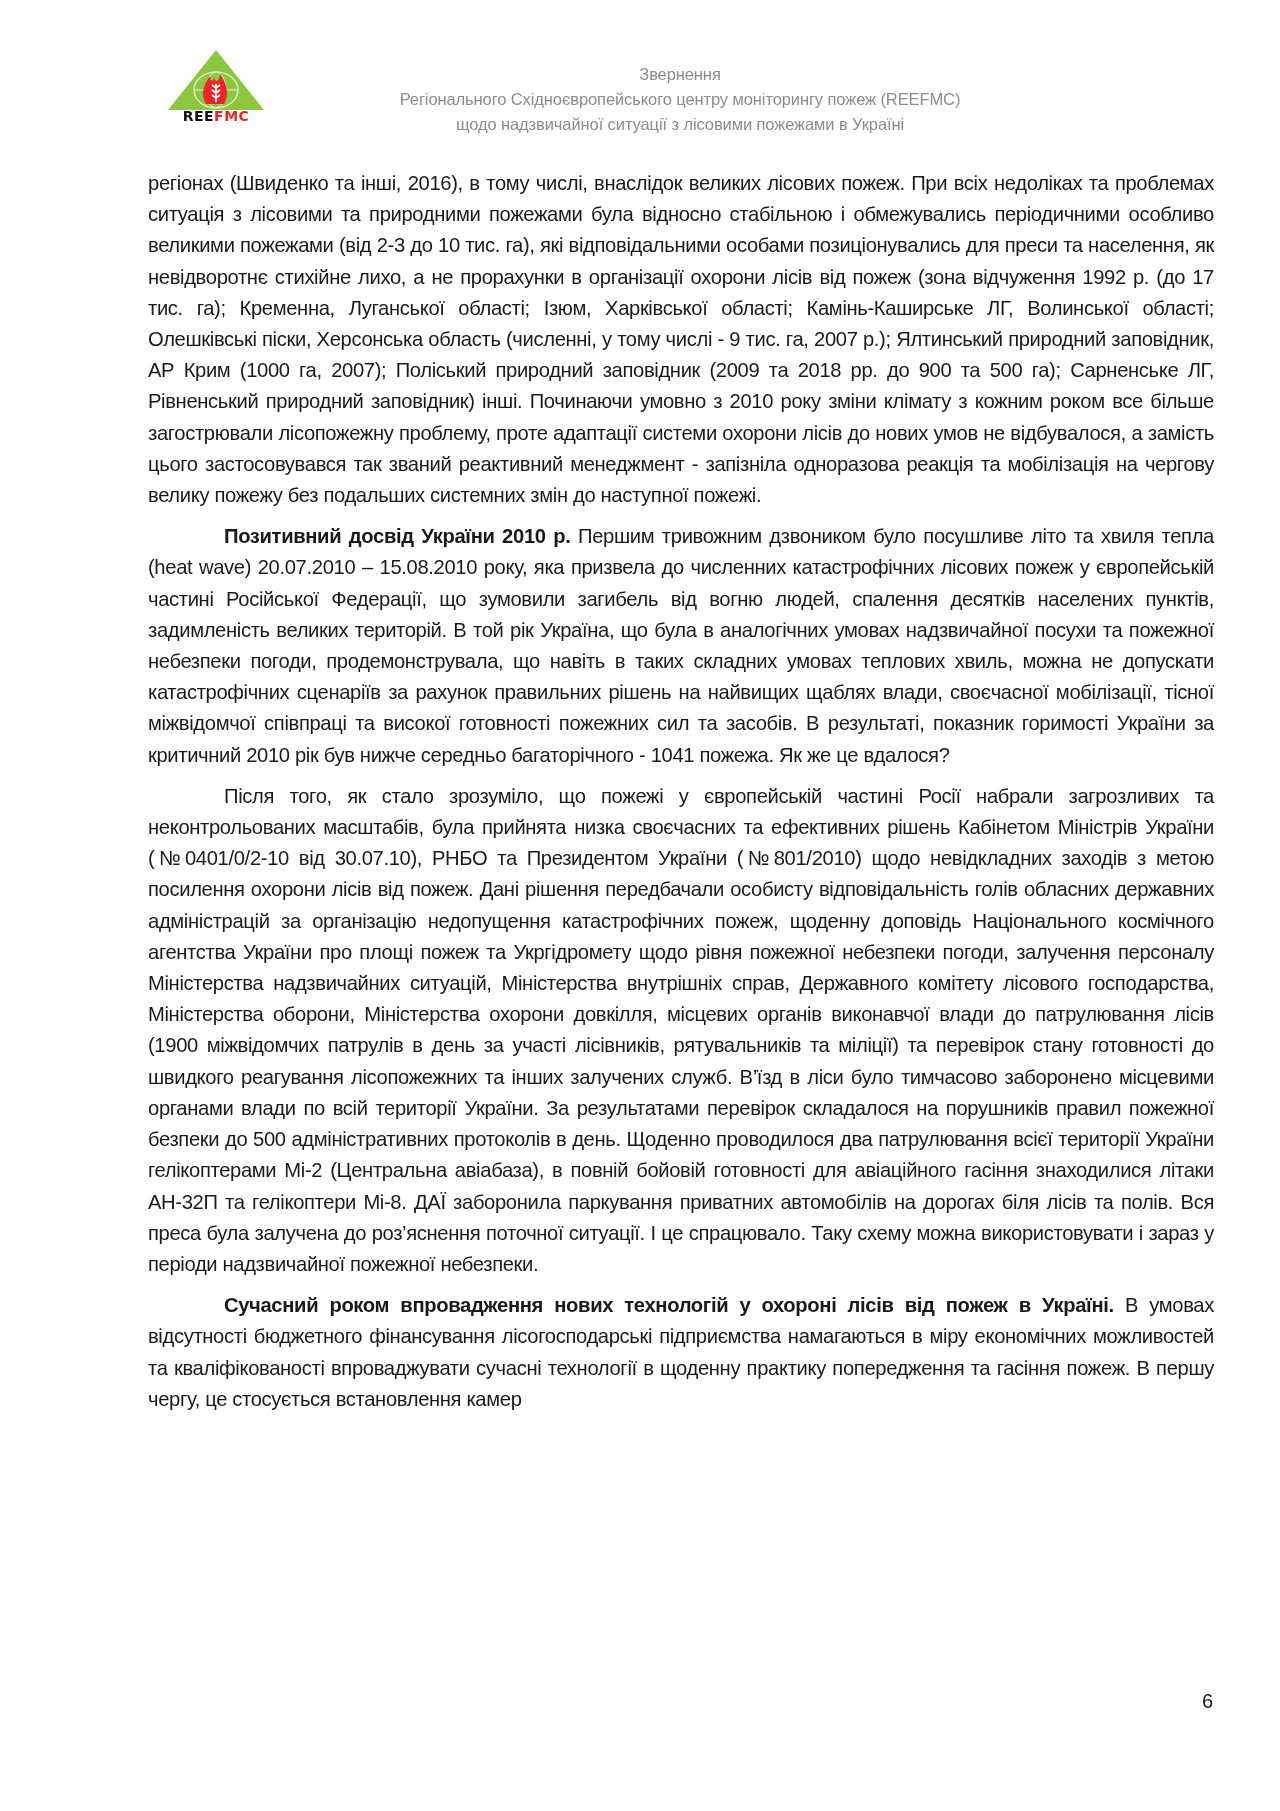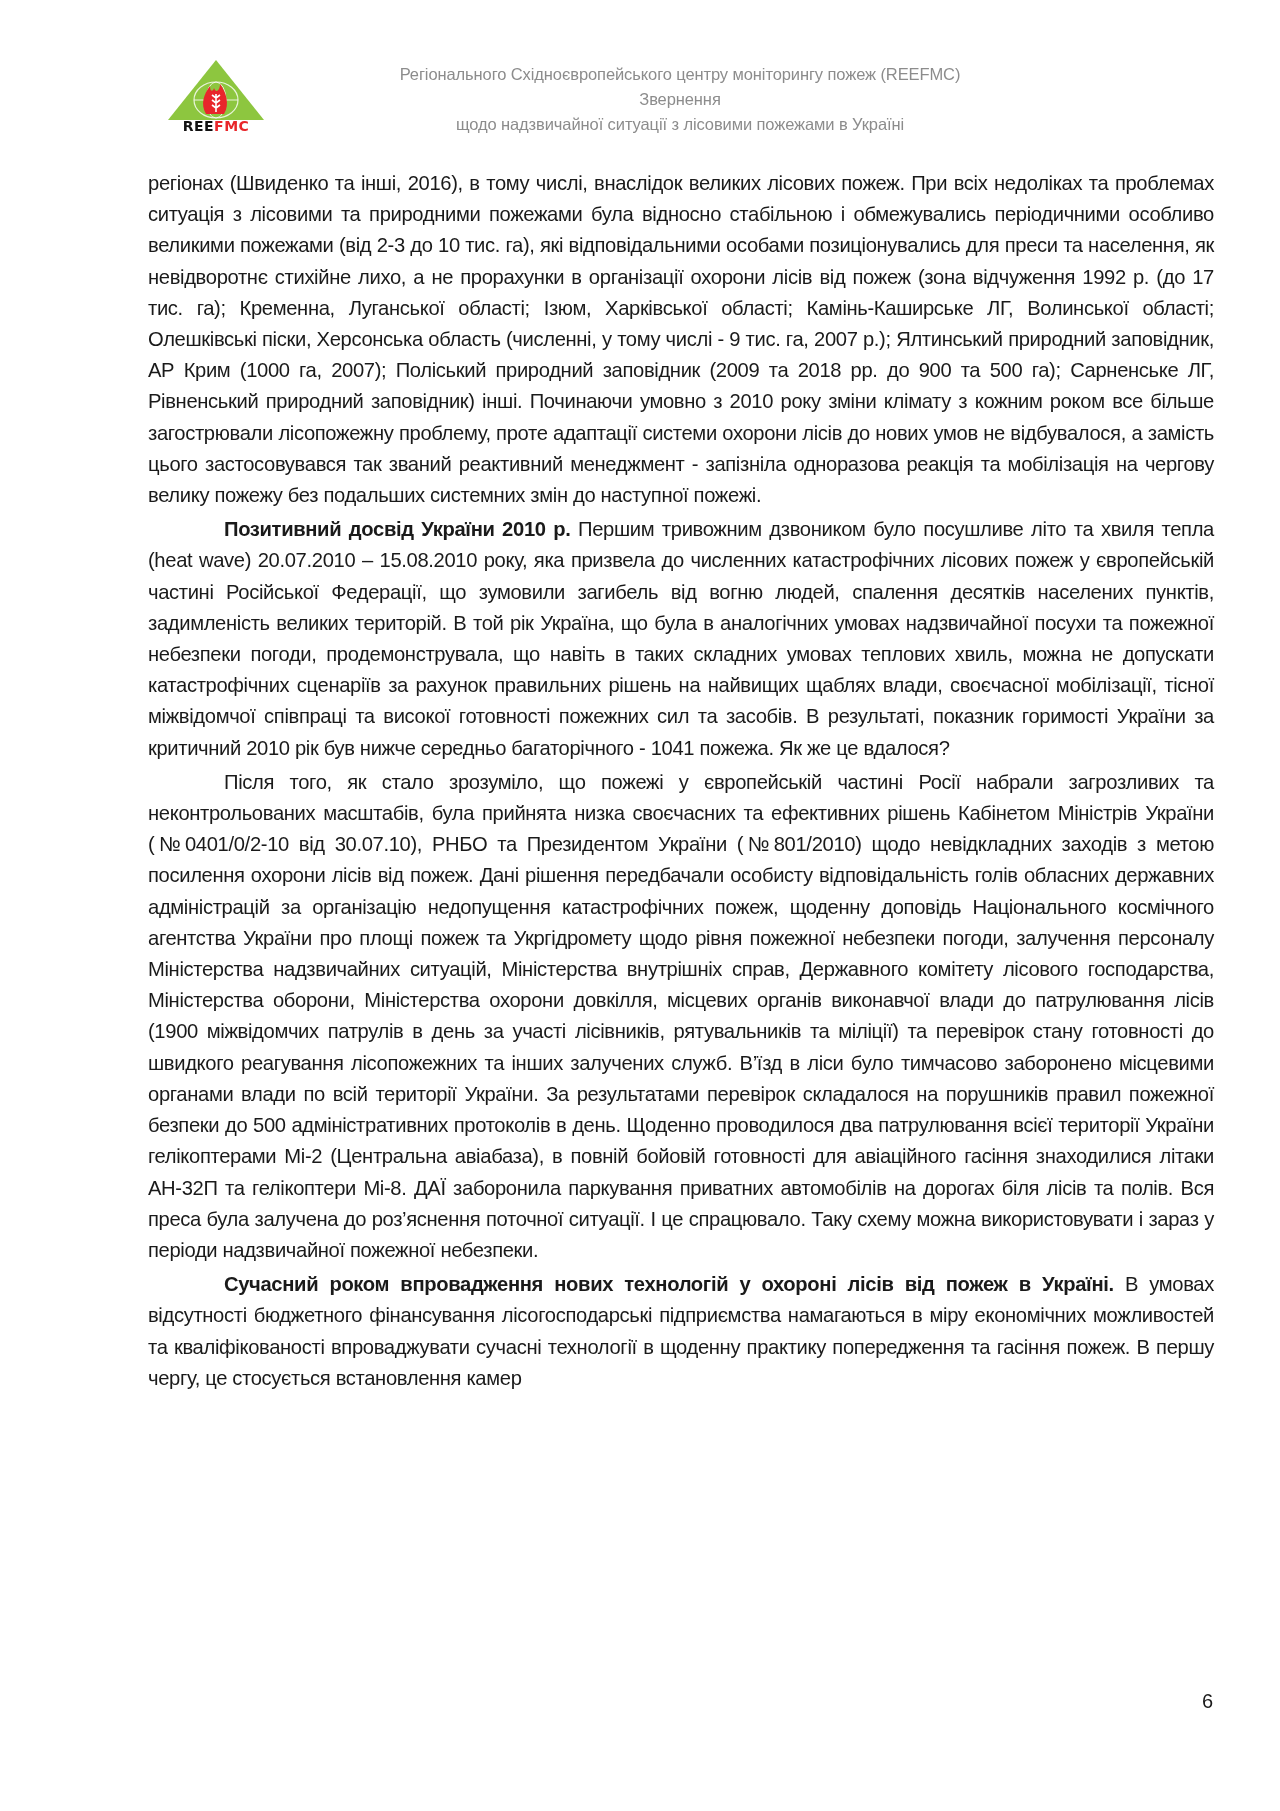--- a/index.html
+++ b/index.html
@@ -1,35 +1,35 @@
 <!DOCTYPE html>
 <html><head>
   <meta charset="utf-8">
   <style>
     html, body { margin: 0; padding: 0; background: #ffffff; }
     body { width: 1280px; height: 1811px; position: relative; overflow: hidden; }
     .page {
       position: absolute; left: 0; top: 0; width: 1280px; height: 1811px; background: #fff;
     }
     .logo {
-      position: absolute; left: 160px; top: 58px; width: 112px; height: 76px;
+      position: absolute; left: 160px; top: 48px; width: 112px; height: 76px;
     }
     .header {
       position: absolute; left: 300px; top: 62px; width: 760px;
       text-align: center; color: #8c8c8c;
       font-family: "Liberation Sans", sans-serif; font-size: 16.5px; line-height: 25px;
       letter-spacing: -0.1px;
     }
     .body-text {
       position: absolute; left: 148px; top: 168px; width: 1066px;
       font-family: "Liberation Sans", sans-serif; font-size: 20.2px; line-height: 31.2px;
       color: #1a1a1a; text-align: justify; letter-spacing: -0.35px; word-spacing: 0px;
     }
     .body-text p { margin: 0; text-align: justify; }
-    .body-text p.indent { text-indent: 76px; margin-top: 3px; }
+    .body-text p.indent { text-indent: 76px; margin-top: 10px; }
     .body-text b { font-weight: bold; }
     .page-number {
       position: absolute; left: 1202px; top: 1690px;
       font-family: "Liberation Sans", sans-serif; font-size: 20px; color: #1a1a1a;
     }
   </style>
 </head>
 <body>
 
 <div class="page">
@@ -40,22 +40,22 @@
       <ellipse cx="56" cy="42" rx="22" ry="18" fill="none" stroke="#ffffff" stroke-width="1.2" opacity="0.8"></ellipse>
       <ellipse cx="56" cy="42" rx="10" ry="18" fill="none" stroke="#ffffff" stroke-width="1" opacity="0.8"></ellipse>
       <line x1="34" y1="42" x2="78" y2="42" stroke="#ffffff" stroke-width="1" opacity="0.8"></line>
       <path d="M46,56 C40,46 44,36 50,28 C50,34 53,34 54,30 C56,36 60,32 60,26 C66,34 70,46 64,56 Z" fill="#e8262b"></path>
       <path d="M56,54 L56,36 M56,40 L52,37 M56,40 L60,37 M56,45 L52,42 M56,45 L60,42 M56,50 L52,47 M56,50 L60,47" stroke="#ffffff" stroke-width="1.6" fill="none"></path>
       <text x="56" y="73" text-anchor="middle" font-family="DejaVu Sans, sans-serif" font-weight="bold" font-size="14" fill="#111111" letter-spacing="0.5">REE<tspan fill="#e8262b">FMC</tspan></text>
     </svg>
   </div>
 
   <div class="header">
+    <div>Звернення</div>
     <div>Регіонального Східноєвропейського центру моніторингу пожеж (REEFMC)</div>
-    <div>Звернення</div>
     <div>щодо надзвичайної ситуації з лісовими пожежами в Україні</div>
   </div>
 
   <div class="body-text">
     <p>регіонах (Швиденко та інші, 2016), в тому числі, внаслідок великих лісових пожеж. При всіх недоліках та проблемах ситуація з лісовими та природними пожежами була відносно стабільною і обмежувались періодичними особливо великими пожежами (від 2-3 до 10 тис. га), які відповідальними особами позиціонувались для преси та населення, як невідворотнє стихійне лихо, а не прорахунки в організації охорони лісів від пожеж (зона відчуження 1992 р. (до 17 тис. га); Кременна, Луганської області; Ізюм, Харківської області; Камінь-Каширське ЛГ, Волинської області; Олешківські піски, Херсонська область (численні, у тому числі  - 9 тис. га, 2007 р.); Ялтинський природний заповідник, АР Крим (1000 га, 2007); Поліський природний заповідник (2009 та 2018 рр. до 900 та 500 га); Сарненське ЛГ, Рівненський природний заповідник) інші. Починаючи умовно з 2010 року зміни клімату з кожним роком все більше загострювали лісопожежну проблему, проте адаптації системи охорони лісів до нових умов не відбувалося, а замість цього застосовувався так званий реактивний менеджмент  - запізніла одноразова реакція та мобілізація на чергову велику пожежу без подальших системних змін до наступної пожежі.</p>
     <p class="indent"><b>Позитивний досвід України 2010 р.</b><span> Першим тривожним дзвоником було посушливе літо та хвиля тепла (heat wave) 20.07.2010 – 15.08.2010 року, яка призвела до численних катастрофічних лісових пожеж у європейській частині Російської Федерації, що зумовили загибель від вогню людей, спалення десятків населених пунктів, задимленість великих територій. В той рік Україна, що була в аналогічних умовах надзвичайної посухи та пожежної небезпеки погоди, продемонструвала, що навіть в таких складних умовах теплових хвиль, можна не допускати катастрофічних сценаріїв за рахунок правильних рішень на найвищих щаблях влади, своєчасної мобілізації, тісної міжвідомчої співпраці та високої готовності пожежних сил та засобів. В результаті, показник горимості України за критичний 2010 рік був нижче середньо багаторічного  - 1041 пожежа. Як же це вдалося?</span></p>
     <p class="indent">Після того, як стало зрозуміло, що пожежі у європейській частині Росії набрали загрозливих та неконтрольованих масштабів, була прийнята низка своєчасних та ефективних рішень Кабінетом Міністрів України (№0401/0/2-10 від 30.07.10), РНБО та Президентом України (№801/2010) щодо невідкладних заходів з метою посилення охорони лісів від пожеж. Дані рішення передбачали особисту відповідальність голів обласних державних адміністрацій за організацію недопущення катастрофічних пожеж, щоденну доповідь Національного космічного агентства України про площі пожеж та Укргідромету щодо рівня пожежної небезпеки погоди, залучення персоналу Міністерства надзвичайних ситуацій, Міністерства внутрішніх справ, Державного комітету лісового господарства, Міністерства оборони, Міністерства охорони довкілля, місцевих органів виконавчої влади до патрулювання лісів (1900 міжвідомчих патрулів в день за участі лісівників, рятувальників та міліції) та перевірок стану готовності до швидкого реагування лісопожежних та інших залучених служб. В’їзд в ліси було тимчасово заборонено місцевими органами влади по всій території України. За результатами перевірок складалося на порушників правил пожежної безпеки до 500 адміністративних протоколів в день. Щоденно проводилося два патрулювання всієї території України гелікоптерами Мі-2 (Центральна авіабаза), в повній бойовій готовності для авіаційного гасіння знаходилися  літаки АН-32П та гелікоптери Мі-8. ДАЇ заборонила паркування приватних автомобілів на дорогах біля лісів та полів. Вся преса була залучена до роз’яснення поточної ситуації. І це спрацювало. Таку схему можна використовувати і зараз у періоди надзвичайної пожежної небезпеки.</p>
     <p class="indent"><b>Сучасний роком впровадження нових технологій у охороні лісів від пожеж в Україні.</b><span> В умовах відсутності бюджетного фінансування лісогосподарські підприємства намагаються в міру економічних можливостей та кваліфікованості впроваджувати сучасні технології в щоденну практику попередження та гасіння пожеж. В першу чергу, це стосується встановлення камер</span></p>
   </div>
 

